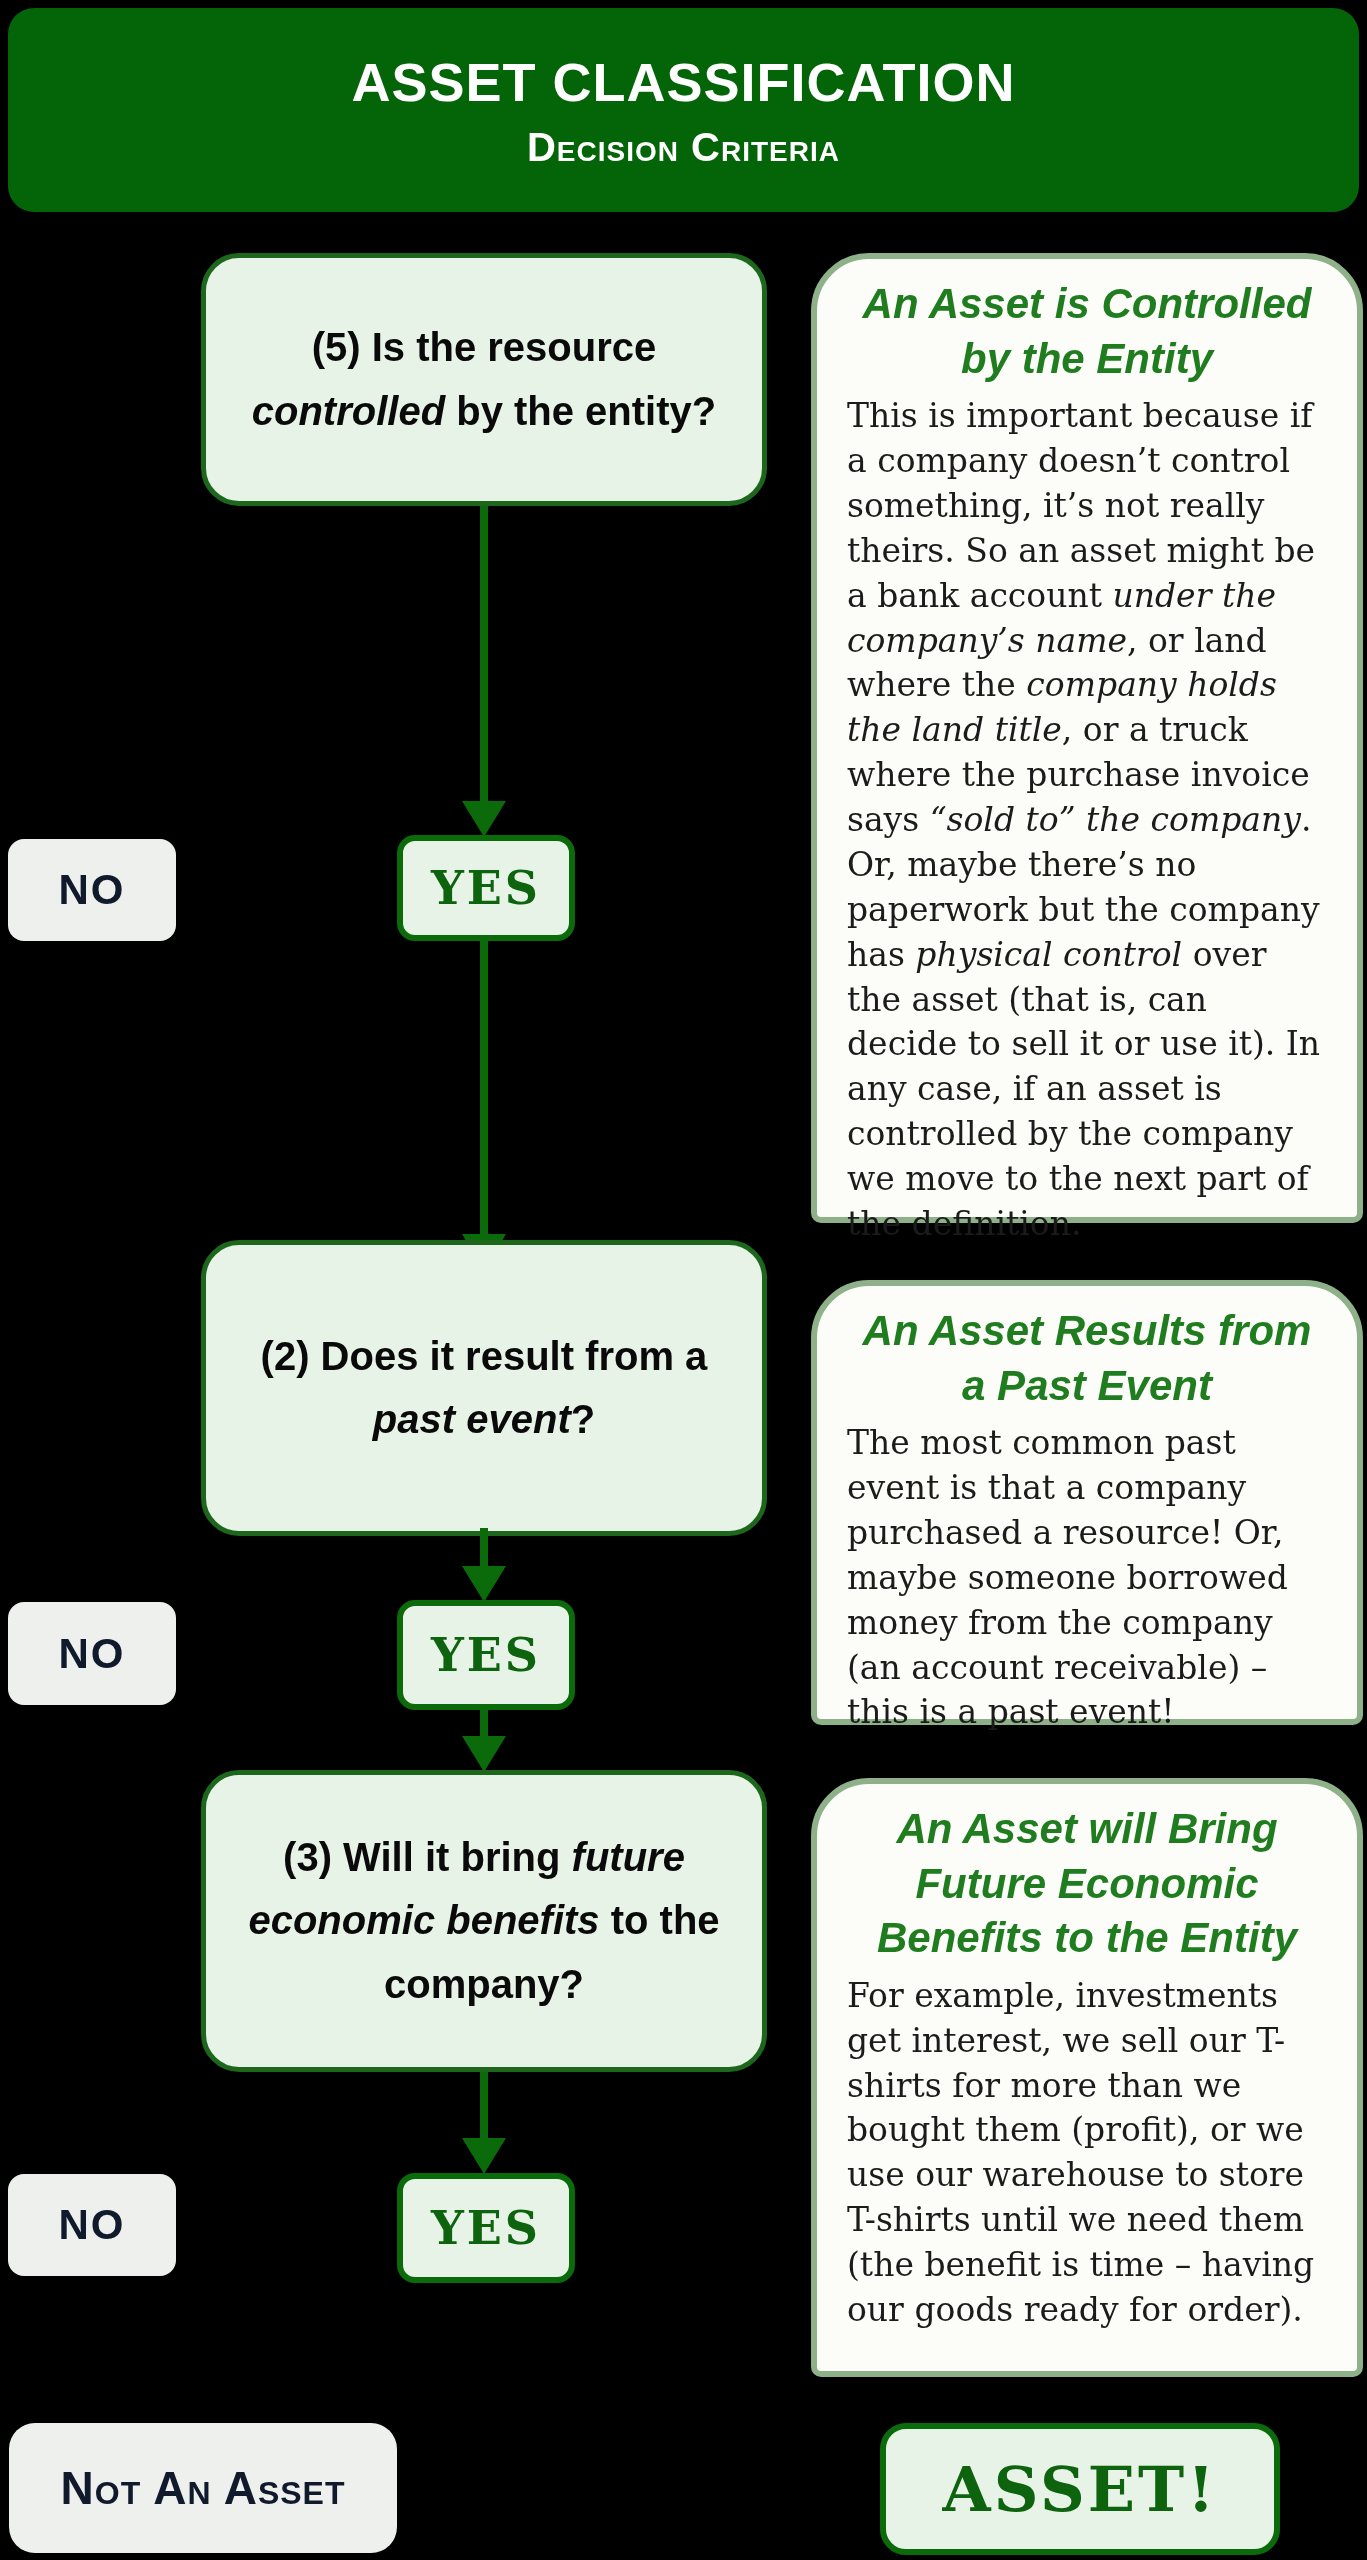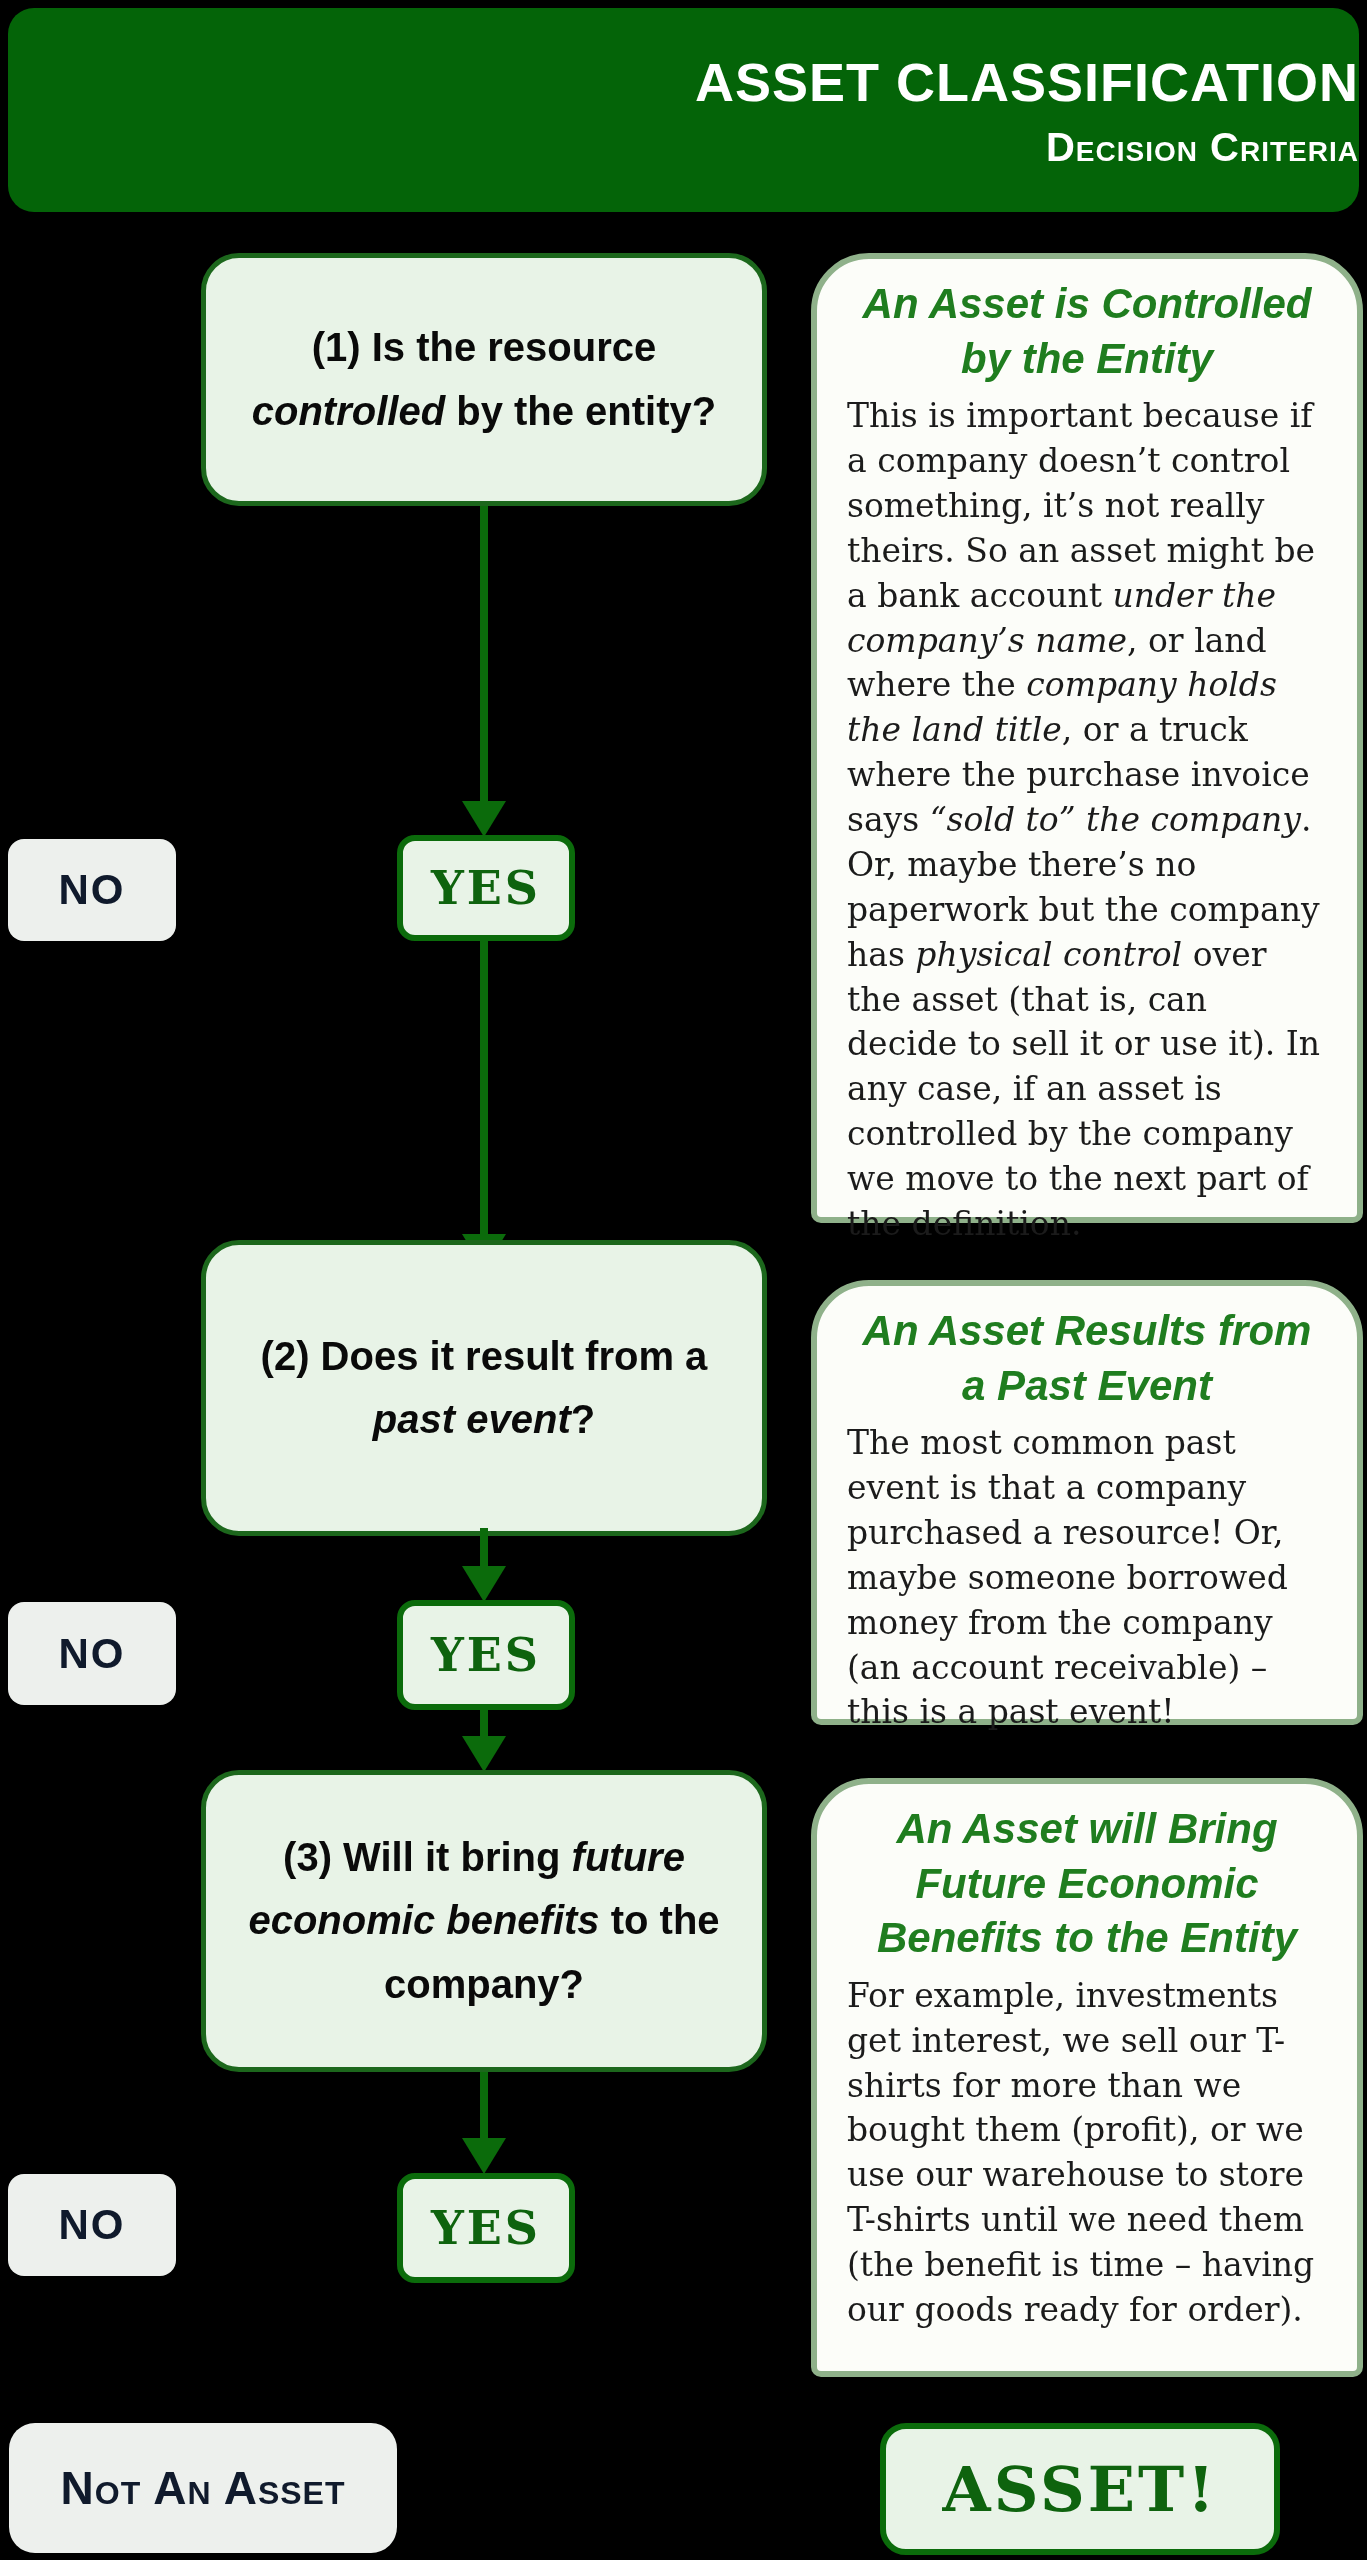--- a/index.html
+++ b/index.html
@@ -20,21 +20,21 @@
   .stage{
     position:relative;width:1367px;height:2560px;background:var(--bg);
     font-family:"Liberation Sans",sans-serif;overflow:hidden;
   }
   .abs{position:absolute;box-sizing:border-box;}
 
   
   .header{
     left:8px;top:8px;width:1351px;height:204px;
     background:var(--header_green);border-radius:26px;
-    display:flex;flex-direction:column;align-items:flex-end;justify-content:center;gap:12px;
+    display:flex;flex-direction:column;align-items:center;justify-content:center;gap:12px;
     color:#ffffff;text-align:center;
   }
   .header .t1{font-size:54px;font-weight:700;letter-spacing:1px;}
   .header .t2{font-size:40px;font-weight:700;font-variant:small-caps;letter-spacing:1px;}
 
   
   .qbox{
     background:var(--qbox_bg);border:5px solid var(--qbox_border);border-radius:38px;
     display:flex;align-items:center;justify-content:center;text-align:center;
     padding:0 30px;color:#0a0a0a;font-weight:700;font-size:40px;line-height:1.58;
@@ -115,21 +115,21 @@
 <body>
 
 <div class="stage">
 
   <div class="abs header">
     <div class="t1">ASSET CLASSIFICATION</div>
     <div class="t2">Decision Criteria</div>
   </div>
 
   <div class="abs qbox q1">
-    <div><span>(1) Is the resource </span><em>controlled</em><span> by the entity?</span></div>
+    <div><span>(5) Is the resource </span><em>controlled</em><span> by the entity?</span></div>
   </div>
 
   <div class="abs ebox e1">
     <div class="etitle">An Asset is Controlled by the Entity</div>
     <div class="ebody"><span>This is important because if a company doesn’t control something, it’s not really theirs. So an asset might be a bank account </span><em>under the company’s name</em><span>, or land where the </span><em>company holds the land title</em><span>, or a truck where the purchase invoice says </span><em>“sold to” the company</em><span>. Or, maybe there’s no paperwork but the company has </span><em>physical control</em><span> over the asset (that is, can decide to sell it or use it). In any case, if an asset is controlled by the company we move to the next part of the definition.</span></div>
   </div>
 
   <div class="abs aline l1"></div>
   <div class="abs ahead h1"></div>
 

